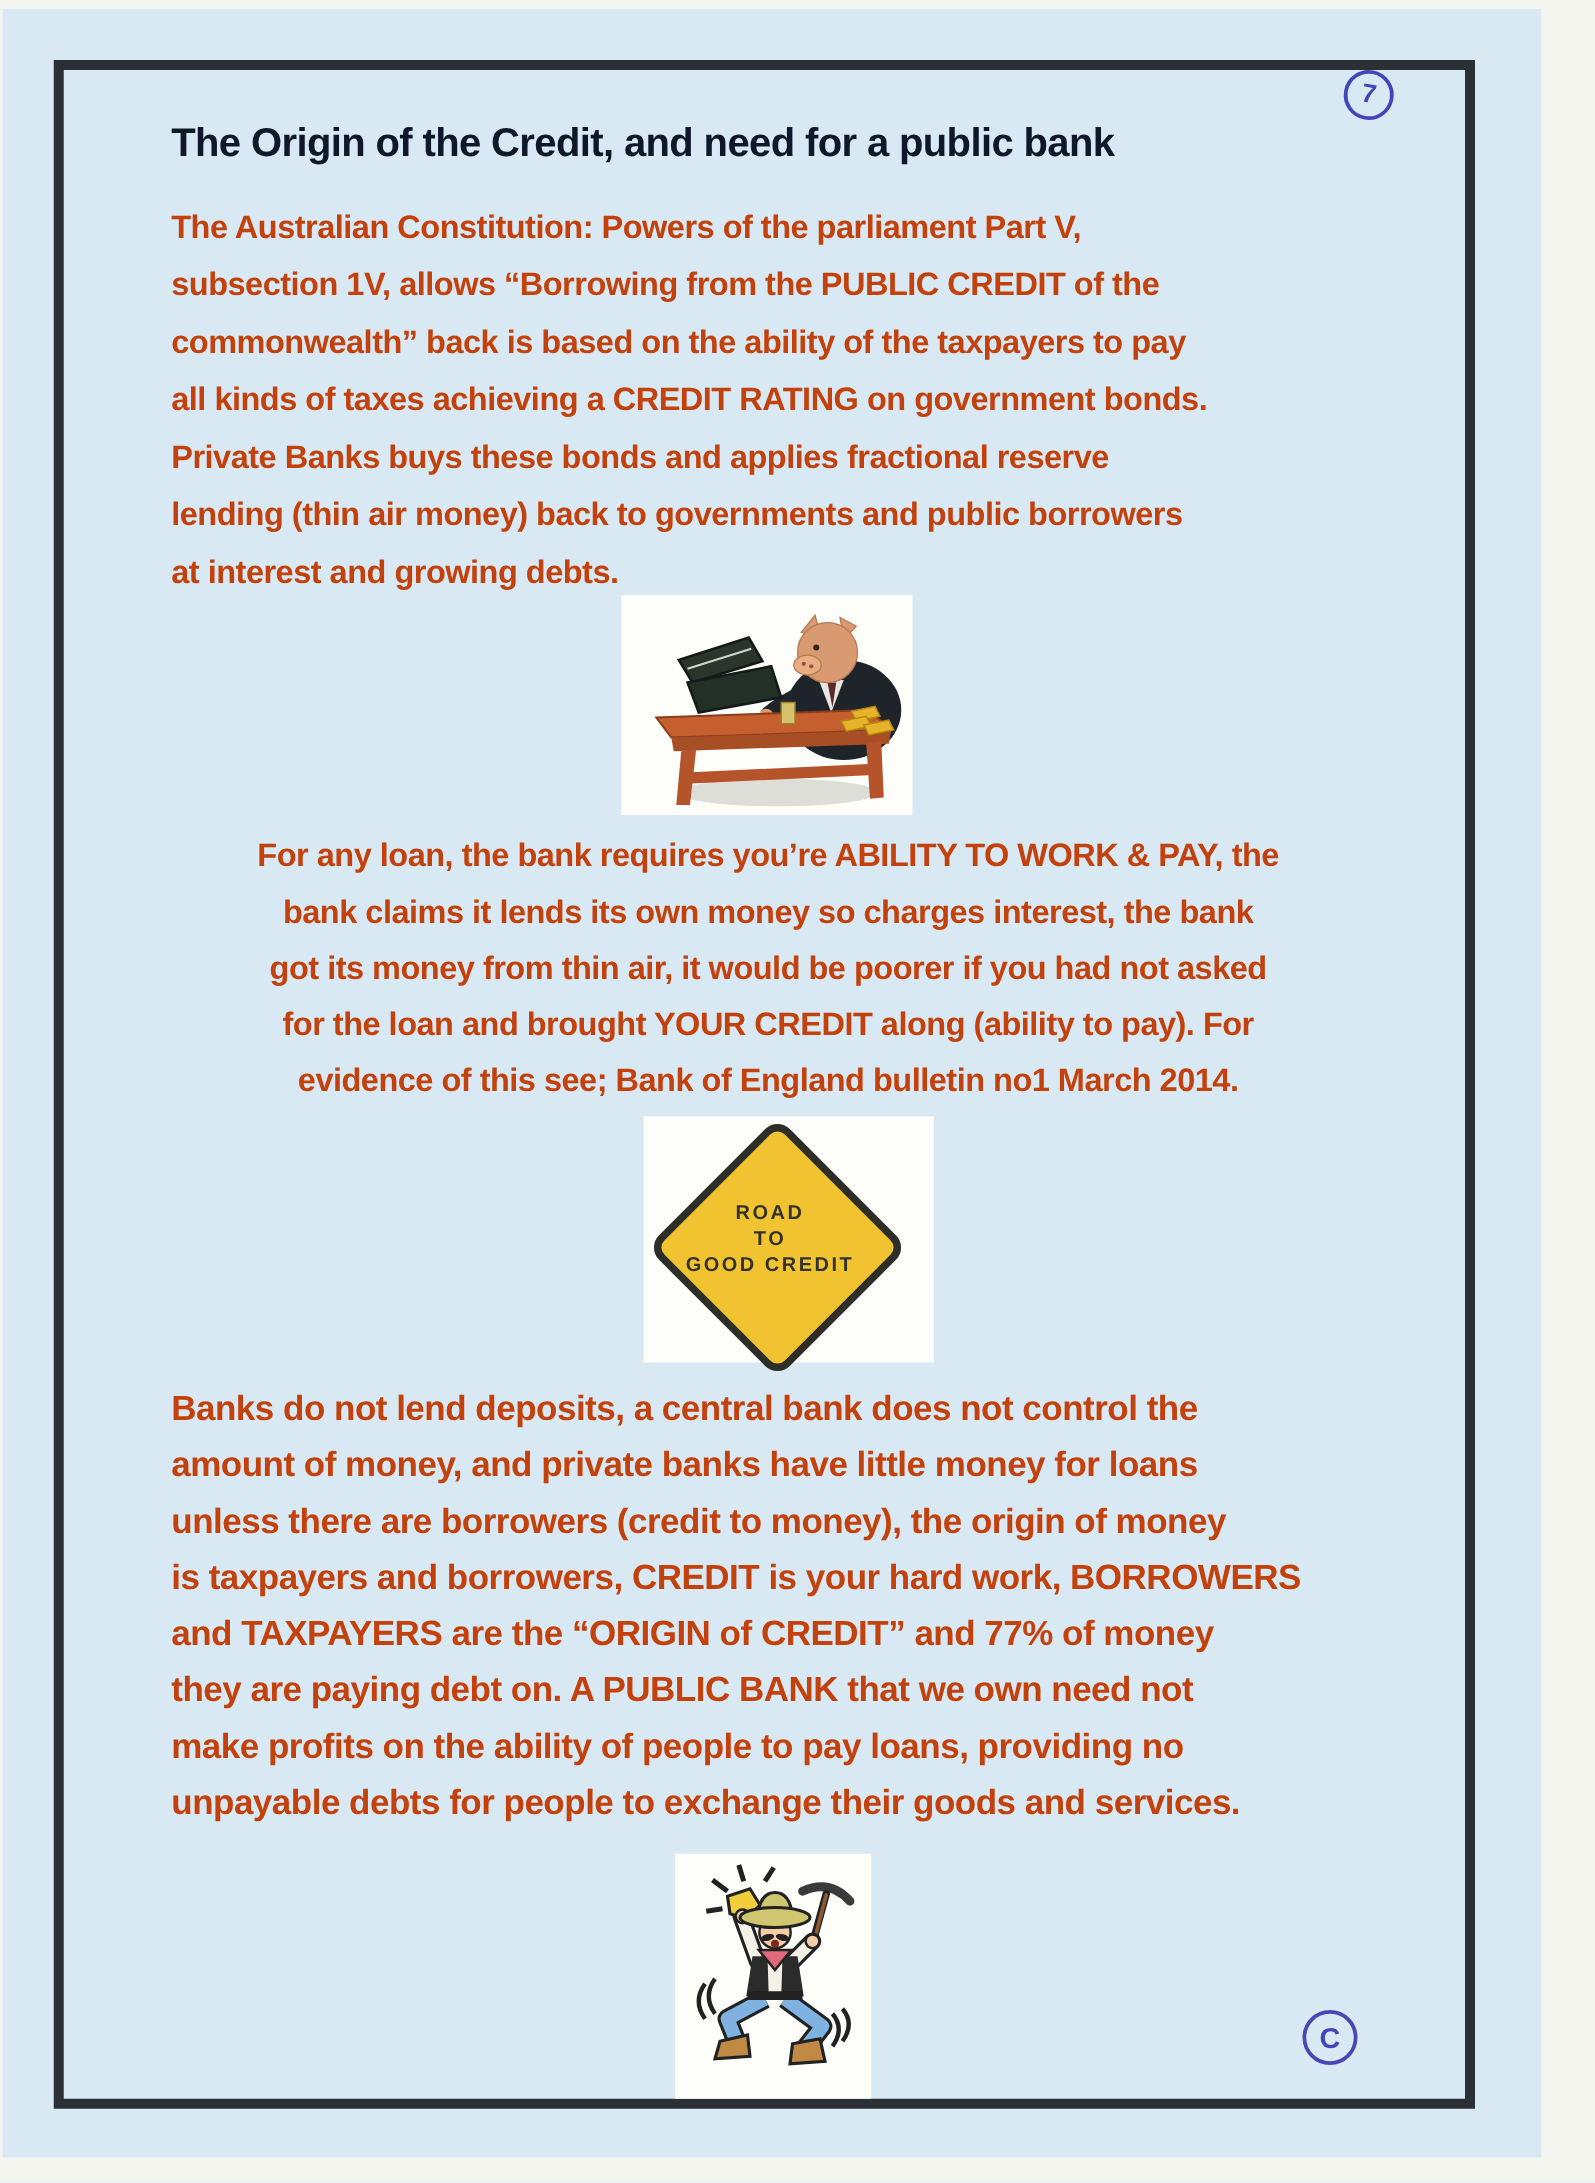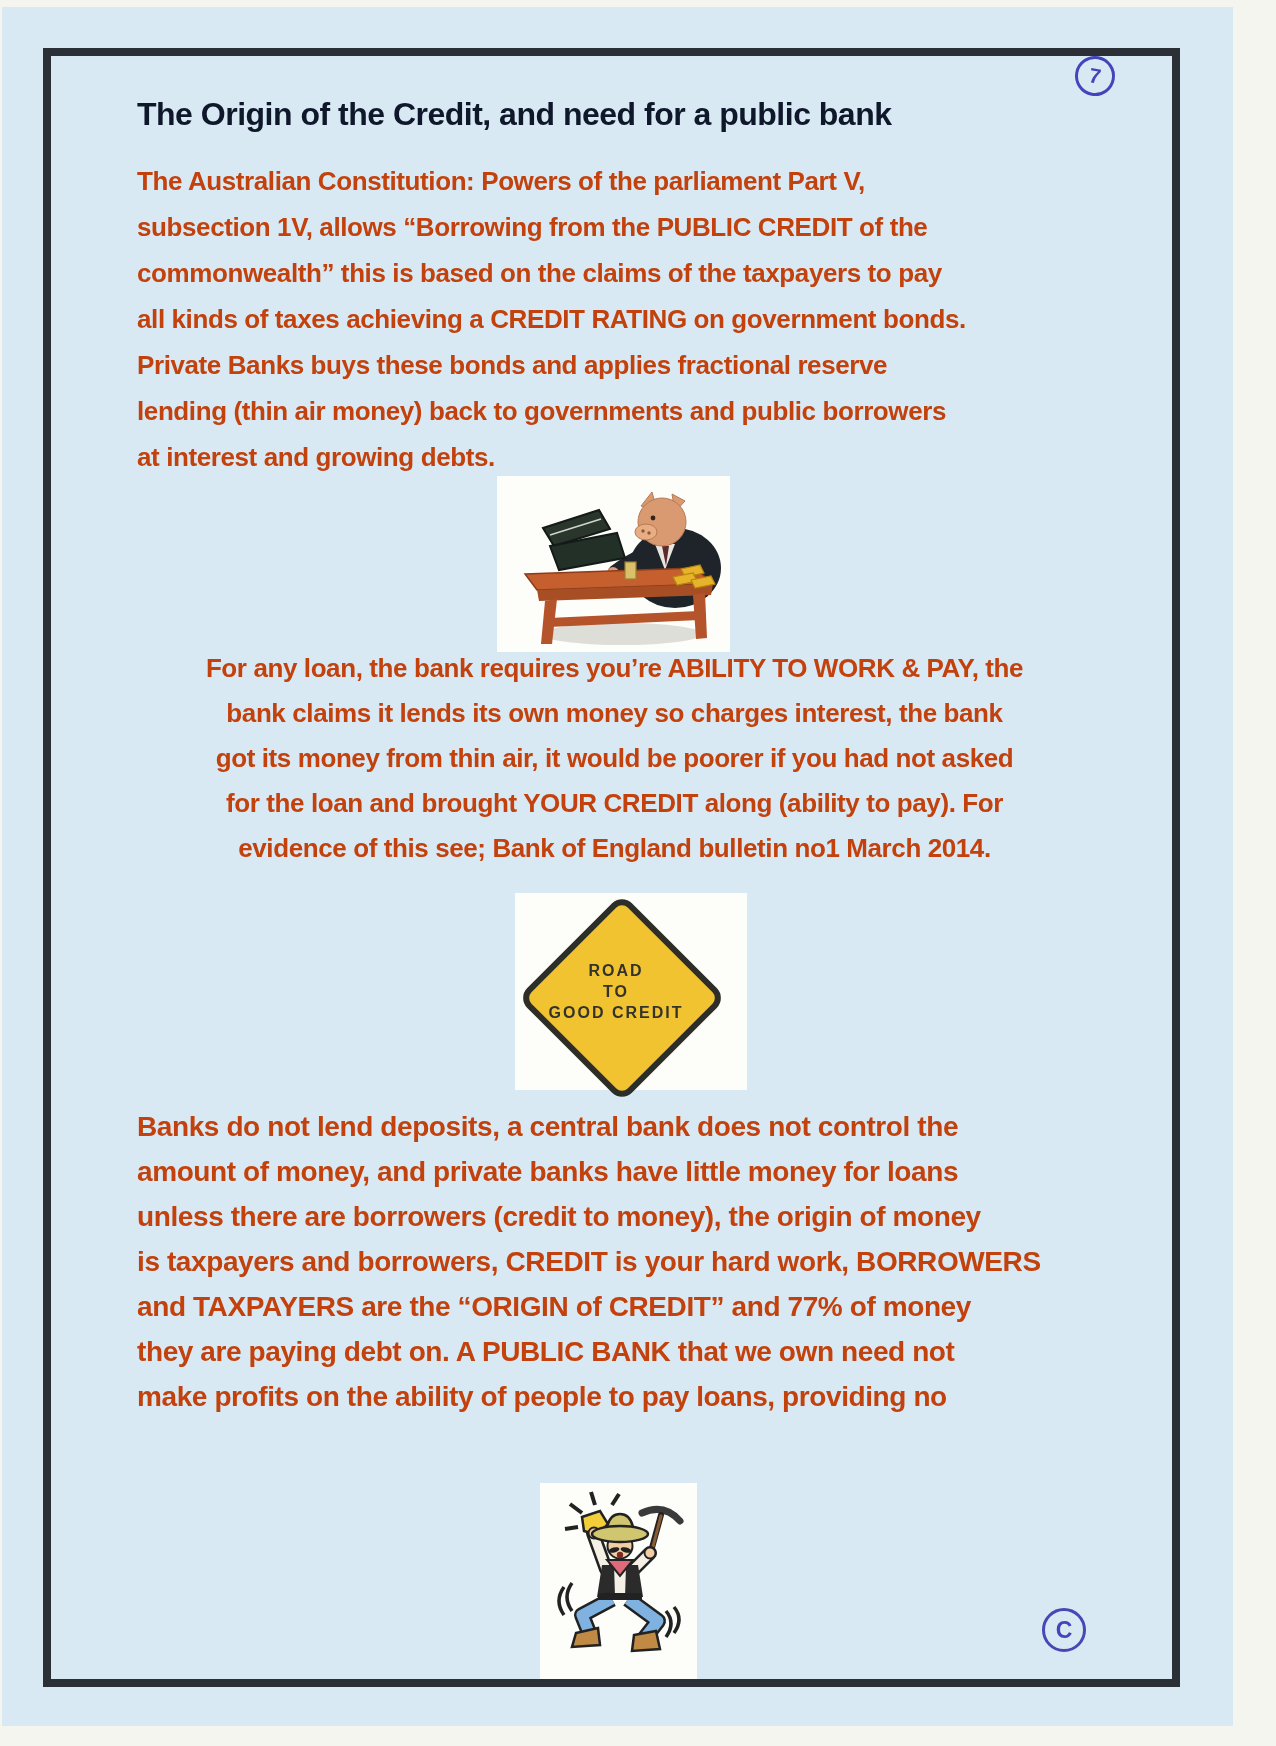--- a/index.html
+++ b/index.html
@@ -34,21 +34,21 @@
   }
   .title{
     position:absolute;left:137px;top:96px;
     font-size:32px;font-weight:bold;color:#0f172a;letter-spacing:-0.5px;
     white-space:nowrap;
   }
   .para{position:absolute;color:#c2410c;font-weight:bold;letter-spacing:-0.4px;}
   .para .line{white-space:nowrap;}
   .p1{left:137px;top:158px;font-size:26px;}
   .p1 .line{height:46px;line-height:46px;}
-  .p2{left:117px;top:646px;width:995px;font-size:26px;text-align:center;}
+  .p2{left:117px;top:662px;width:995px;font-size:26px;text-align:center;}
   .p2 .line{height:45px;line-height:45px;}
   .p3{left:137px;top:1104px;font-size:28px;}
   .p3 .line{height:45px;line-height:45px;}
   .figure{
     position:absolute;background:#fdfdfa;
   }
   .fig-pig{left:497px;top:476px;width:233px;height:176px;}
   .fig-sign{left:515px;top:893px;width:232px;height:197px;}
   .fig-cowboy{left:540px;top:1483px;width:157px;height:196px;}
   .diamond{
@@ -73,21 +73,21 @@
 
   <div class="annot circle7">
     <span>7</span>
   </div>
 
   <div class="title">The Origin of the Credit, and need for a public bank</div>
 
   <div class="para p1">
     <div class="line">The Australian Constitution: Powers of the parliament Part V,</div>
     <div class="line">subsection 1V, allows “Borrowing from the PUBLIC CREDIT of the</div>
-    <div class="line">commonwealth” this is based on the claims of the taxpayers to pay</div>
+    <div class="line">commonwealth” back is based on the ability of the taxpayers to pay</div>
     <div class="line">all kinds of taxes achieving a CREDIT RATING on government bonds.</div>
     <div class="line">Private Banks buys these bonds and applies fractional reserve</div>
     <div class="line">lending (thin air money) back to governments and public borrowers</div>
     <div class="line">at interest and growing debts.</div>
   </div>
 
   <div class="figure fig-pig">
     <svg width="233" height="176" viewBox="0 0 233 176">
       <ellipse cx="125" cy="158" rx="80" ry="11" fill="#d8d8d2" opacity="0.85"></ellipse>
 
@@ -143,20 +143,21 @@
   </div>
 
   <div class="para p3">
     <div class="line">Banks do not lend deposits, a central bank does not control the</div>
     <div class="line">amount of money, and private banks have little money for loans</div>
     <div class="line">unless there are borrowers (credit to money), the origin of money</div>
     <div class="line">is taxpayers and borrowers, CREDIT is your hard work, BORROWERS</div>
     <div class="line">and TAXPAYERS are the “ORIGIN of CREDIT” and 77% of money</div>
     <div class="line">they are paying debt on. A PUBLIC BANK that we own need not</div>
     <div class="line">make profits on the ability of people to pay loans, providing no</div>
+    <div class="line">unpayable debts for people to exchange their goods and services.</div>
   </div>
 
   <div class="figure fig-cowboy">
     <svg width="157" height="196" viewBox="0 0 157 196">
 
       <path d="M32,100 q-10,14 0,28" stroke="#222" stroke-width="3.5" fill="none"></path>
       <path d="M24,104 q-10,14 0,28" stroke="#222" stroke-width="3.5" fill="none"></path>
       <path d="M126,128 q10,12 0,26" stroke="#222" stroke-width="3.5" fill="none"></path>
       <path d="M134,124 q10,12 0,26" stroke="#222" stroke-width="3.5" fill="none"></path>
 

